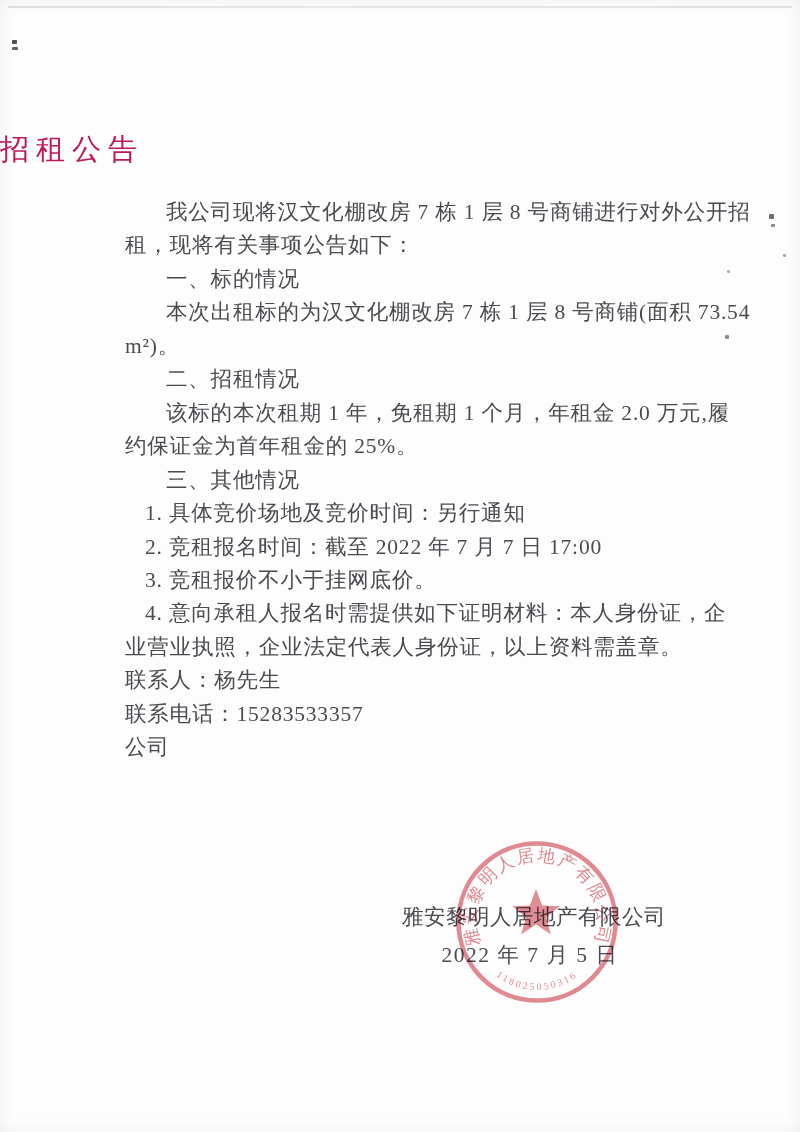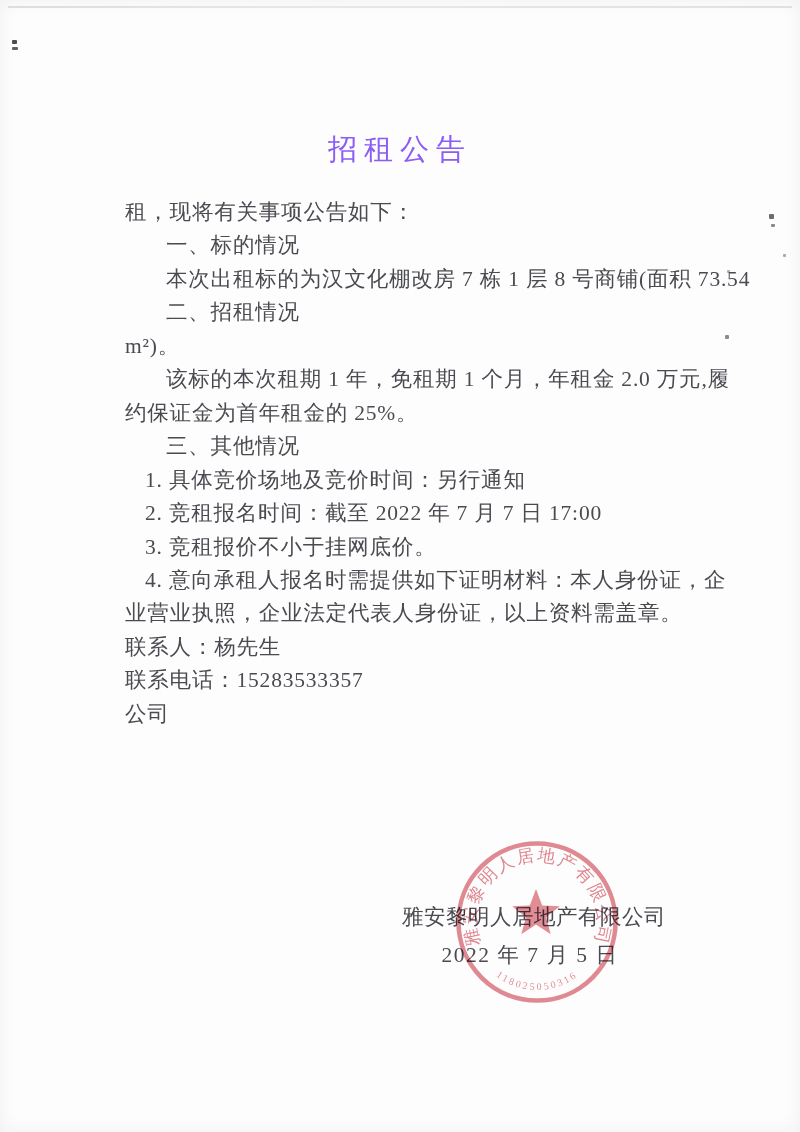--- a/index.html
+++ b/index.html
@@ -14,23 +14,22 @@
     box-shadow:inset 0 0 18px rgba(0,0,0,.06);
   }
   .edge-line{
     position:absolute;left:8px;top:6px;width:784px;height:2px;
     background:linear-gradient(to right,#d6d6d6,#e3e3e3 40%,#dadada);
     opacity:.8;
   }
   .speck{position:absolute;border-radius:1px;}
   .doc-title{
     position:absolute;left:0;top:130px;width:100%;
-    text-align:center;
     font-size:29px;letter-spacing:7px;
-    color:#8b5cf6;font-weight:500;
+    color:#be185d;font-weight:500;
   }
   .body-block{
     position:absolute;left:125px;top:196px;width:618px;
     font-size:21.5px;line-height:33.45px;letter-spacing:.8px;
     color:#4a4b51;
   }
   .ln{white-space:nowrap;}
   .ln-para{text-indent:41px;}
   .ln-heading{text-indent:41px;}
   .ln-list{text-indent:20px;}
@@ -59,25 +58,26 @@
   <div class="speck" style="left:12px;top:47px;width:6px;height:3px;background:#606060;"></div>
   <div class="speck" style="left:769px;top:214px;width:5px;height:5px;background:#6d6d6d;"></div>
   <div class="speck" style="left:771px;top:224px;width:4px;height:3px;background:#8a8a8a;"></div>
   <div class="speck" style="left:783px;top:254px;width:3px;height:3px;background:#a8a8a8;"></div>
   <div class="speck" style="left:727px;top:270px;width:3px;height:3px;background:#b0b0b0;"></div>
   <div class="speck" style="left:725px;top:335px;width:4px;height:4px;background:#8c8c8c;"></div>
 
   <div class="doc-title">招租公告</div>
 
   <div class="body-block">
+    <div class="ln ln-para">我公司现将汉文化棚改房 7 栋 1 层 8 号商铺进行对外公开招</div>
     <div class="ln ln-cont">租，现将有关事项公告如下：</div>
     <div class="ln ln-heading">一、标的情况</div>
     <div class="ln ln-para">本次出租标的为汉文化棚改房 7 栋 1 层 8 号商铺(面积 73.54</div>
+    <div class="ln ln-cont">m²)。</div>
     <div class="ln ln-heading">二、招租情况</div>
-    <div class="ln ln-cont">m²)。</div>
     <div class="ln ln-para">该标的本次租期 1 年，免租期 1 个月，年租金 2.0 万元,履</div>
     <div class="ln ln-cont">约保证金为首年租金的 25%。</div>
     <div class="ln ln-heading">三、其他情况</div>
     <div class="ln ln-list">1. 具体竞价场地及竞价时间：另行通知</div>
     <div class="ln ln-list">2. 竞租报名时间：截至 2022 年 7 月 7 日 17:00</div>
     <div class="ln ln-list">3. 竞租报价不小于挂网底价。</div>
     <div class="ln ln-list">4. 意向承租人报名时需提供如下证明材料：本人身份证，企</div>
     <div class="ln ln-cont">业营业执照，企业法定代表人身份证，以上资料需盖章。</div>
     <div class="ln ln-cont">联系人：杨先生</div>
     <div class="ln ln-cont">联系电话：15283533357</div>

